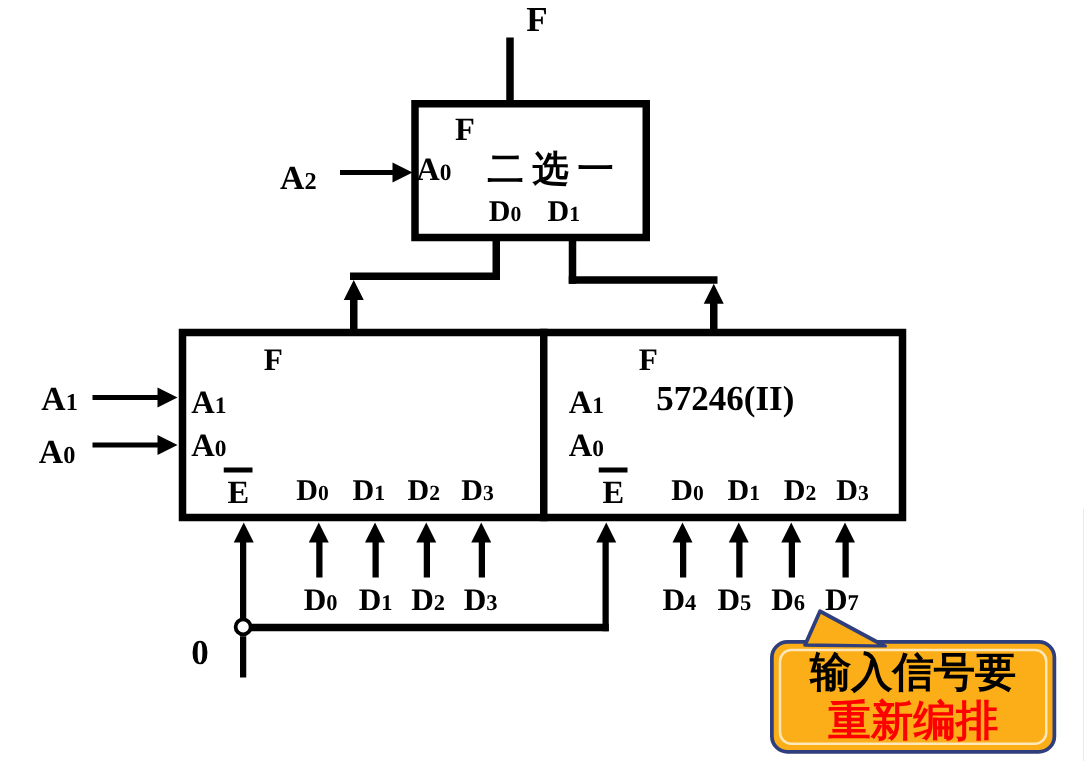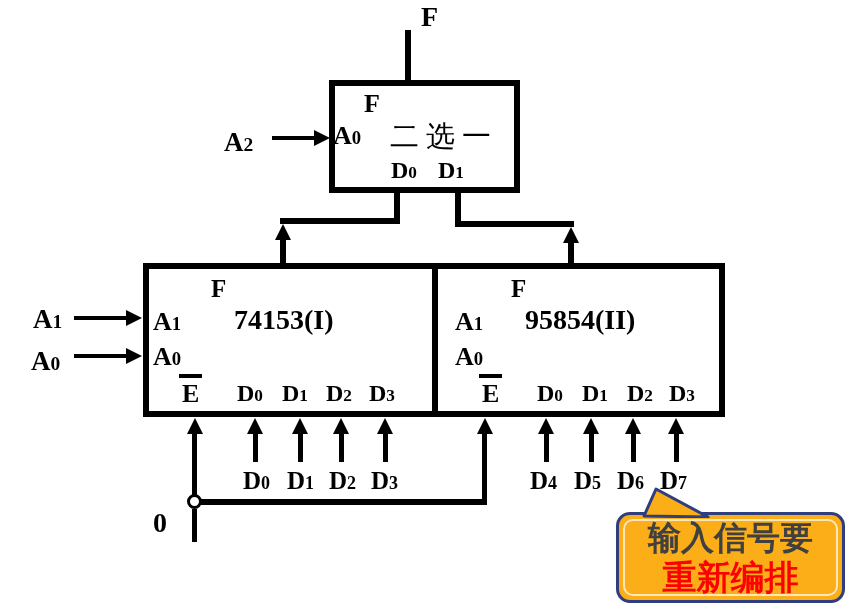--- a/index.html
+++ b/index.html
@@ -27,24 +27,24 @@
   .ah.right{border-top:8px solid transparent;border-bottom:8px solid transparent;border-left:16px solid var(--wire);}
   .dot{position:absolute;width:15px;height:15px;border:3px solid var(--wire);border-radius:50%;background:#fff;box-sizing:border-box;}
   
   .callout{
     position:absolute;left:616px;top:512px;width:229px;height:91px;box-sizing:border-box;
     background:var(--callout-fill);border:3px solid var(--callout-border);border-radius:14px;
     display:flex;flex-direction:column;align-items:center;justify-content:center;z-index:6;
     font-family:"Liberation Sans","DejaVu Sans",sans-serif;
   }
   .callout-inner{position:absolute;inset:4px;border:2px solid rgba(255,255,255,0.7);border-radius:10px;pointer-events:none;}
-  .callout-l1{font-size:33px;font-weight:600;color:#404040;line-height:1.2;}
+  .callout-l1{font-size:33px;font-weight:600;color:#000000;line-height:1.2;}
   .callout-l2{font-size:34px;font-weight:700;color:var(--callout-red);line-height:1.15;}
   .tail{position:absolute;left:632px;top:486px;z-index:7;}
-  .cjk{letter-spacing:7px;font-weight:normal;}
+  .cjk{letter-spacing:7px;font-weight:bold;}
 </style>
 </head>
 <body>
 
 <div id="stage">
 
   <span class="lbl" style="left:421px;top:3px;font-size:28px;">F</span>
   <div class="w" style="left:405px;top:30px;width:6px;height:52px;"></div>
 
   <div class="box" style="left:329px;top:80px;width:191px;height:113px;"></div>
@@ -66,31 +66,30 @@
   <div class="w" style="left:455px;top:190px;width:6px;height:37px;"></div>
   <div class="w" style="left:455px;top:221px;width:119px;height:6px;"></div>
   <div class="ah up" style="left:563px;top:227px;"></div>
   <div class="w" style="left:568px;top:241px;width:6px;height:25px;"></div>
 
   <div class="box" style="left:143px;top:263px;width:582px;height:154px;"></div>
   <div class="w" style="left:432px;top:263px;width:6px;height:154px;"></div>
 
   <span class="lbl" style="left:211px;top:276px;font-size:25px;">F</span>
   <span class="lbl" style="left:153px;top:309px;font-size:26px;"><span>A</span><span class="sub">1</span></span>
-  <span class="lbl" style="left:234px;top:306px;font-size:28px;">74153(I)</span>
   <span class="lbl" style="left:153px;top:344px;font-size:26px;"><span>A</span><span class="sub">0</span></span>
   <span class="lbl" style="left:182px;top:381px;font-size:26px;"><span class="ovl">E</span></span>
   <span class="lbl" style="left:237px;top:381px;font-size:24px;"><span>D</span><span class="sub">0</span></span>
   <span class="lbl" style="left:282px;top:381px;font-size:24px;"><span>D</span><span class="sub">1</span></span>
   <span class="lbl" style="left:326px;top:381px;font-size:24px;"><span>D</span><span class="sub">2</span></span>
   <span class="lbl" style="left:369px;top:381px;font-size:24px;"><span>D</span><span class="sub">3</span></span>
 
   <span class="lbl" style="left:511px;top:276px;font-size:25px;">F</span>
   <span class="lbl" style="left:455px;top:309px;font-size:26px;"><span>A</span><span class="sub">1</span></span>
-  <span class="lbl" style="left:525px;top:306px;font-size:28px;">95854(II)</span>
+  <span class="lbl" style="left:525px;top:306px;font-size:28px;">57246(II)</span>
   <span class="lbl" style="left:455px;top:344px;font-size:26px;"><span>A</span><span class="sub">0</span></span>
   <span class="lbl" style="left:482px;top:381px;font-size:26px;"><span class="ovl">E</span></span>
   <span class="lbl" style="left:537px;top:381px;font-size:24px;"><span>D</span><span class="sub">0</span></span>
   <span class="lbl" style="left:582px;top:381px;font-size:24px;"><span>D</span><span class="sub">1</span></span>
   <span class="lbl" style="left:627px;top:381px;font-size:24px;"><span>D</span><span class="sub">2</span></span>
   <span class="lbl" style="left:669px;top:381px;font-size:24px;"><span>D</span><span class="sub">3</span></span>
 
   <span class="lbl" style="left:33px;top:306px;font-size:27px;"><span>A</span><span class="sub">1</span></span>
   <div class="w" style="left:74px;top:316px;width:53px;height:4px;"></div>
   <div class="ah right" style="left:126px;top:310px;"></div>

